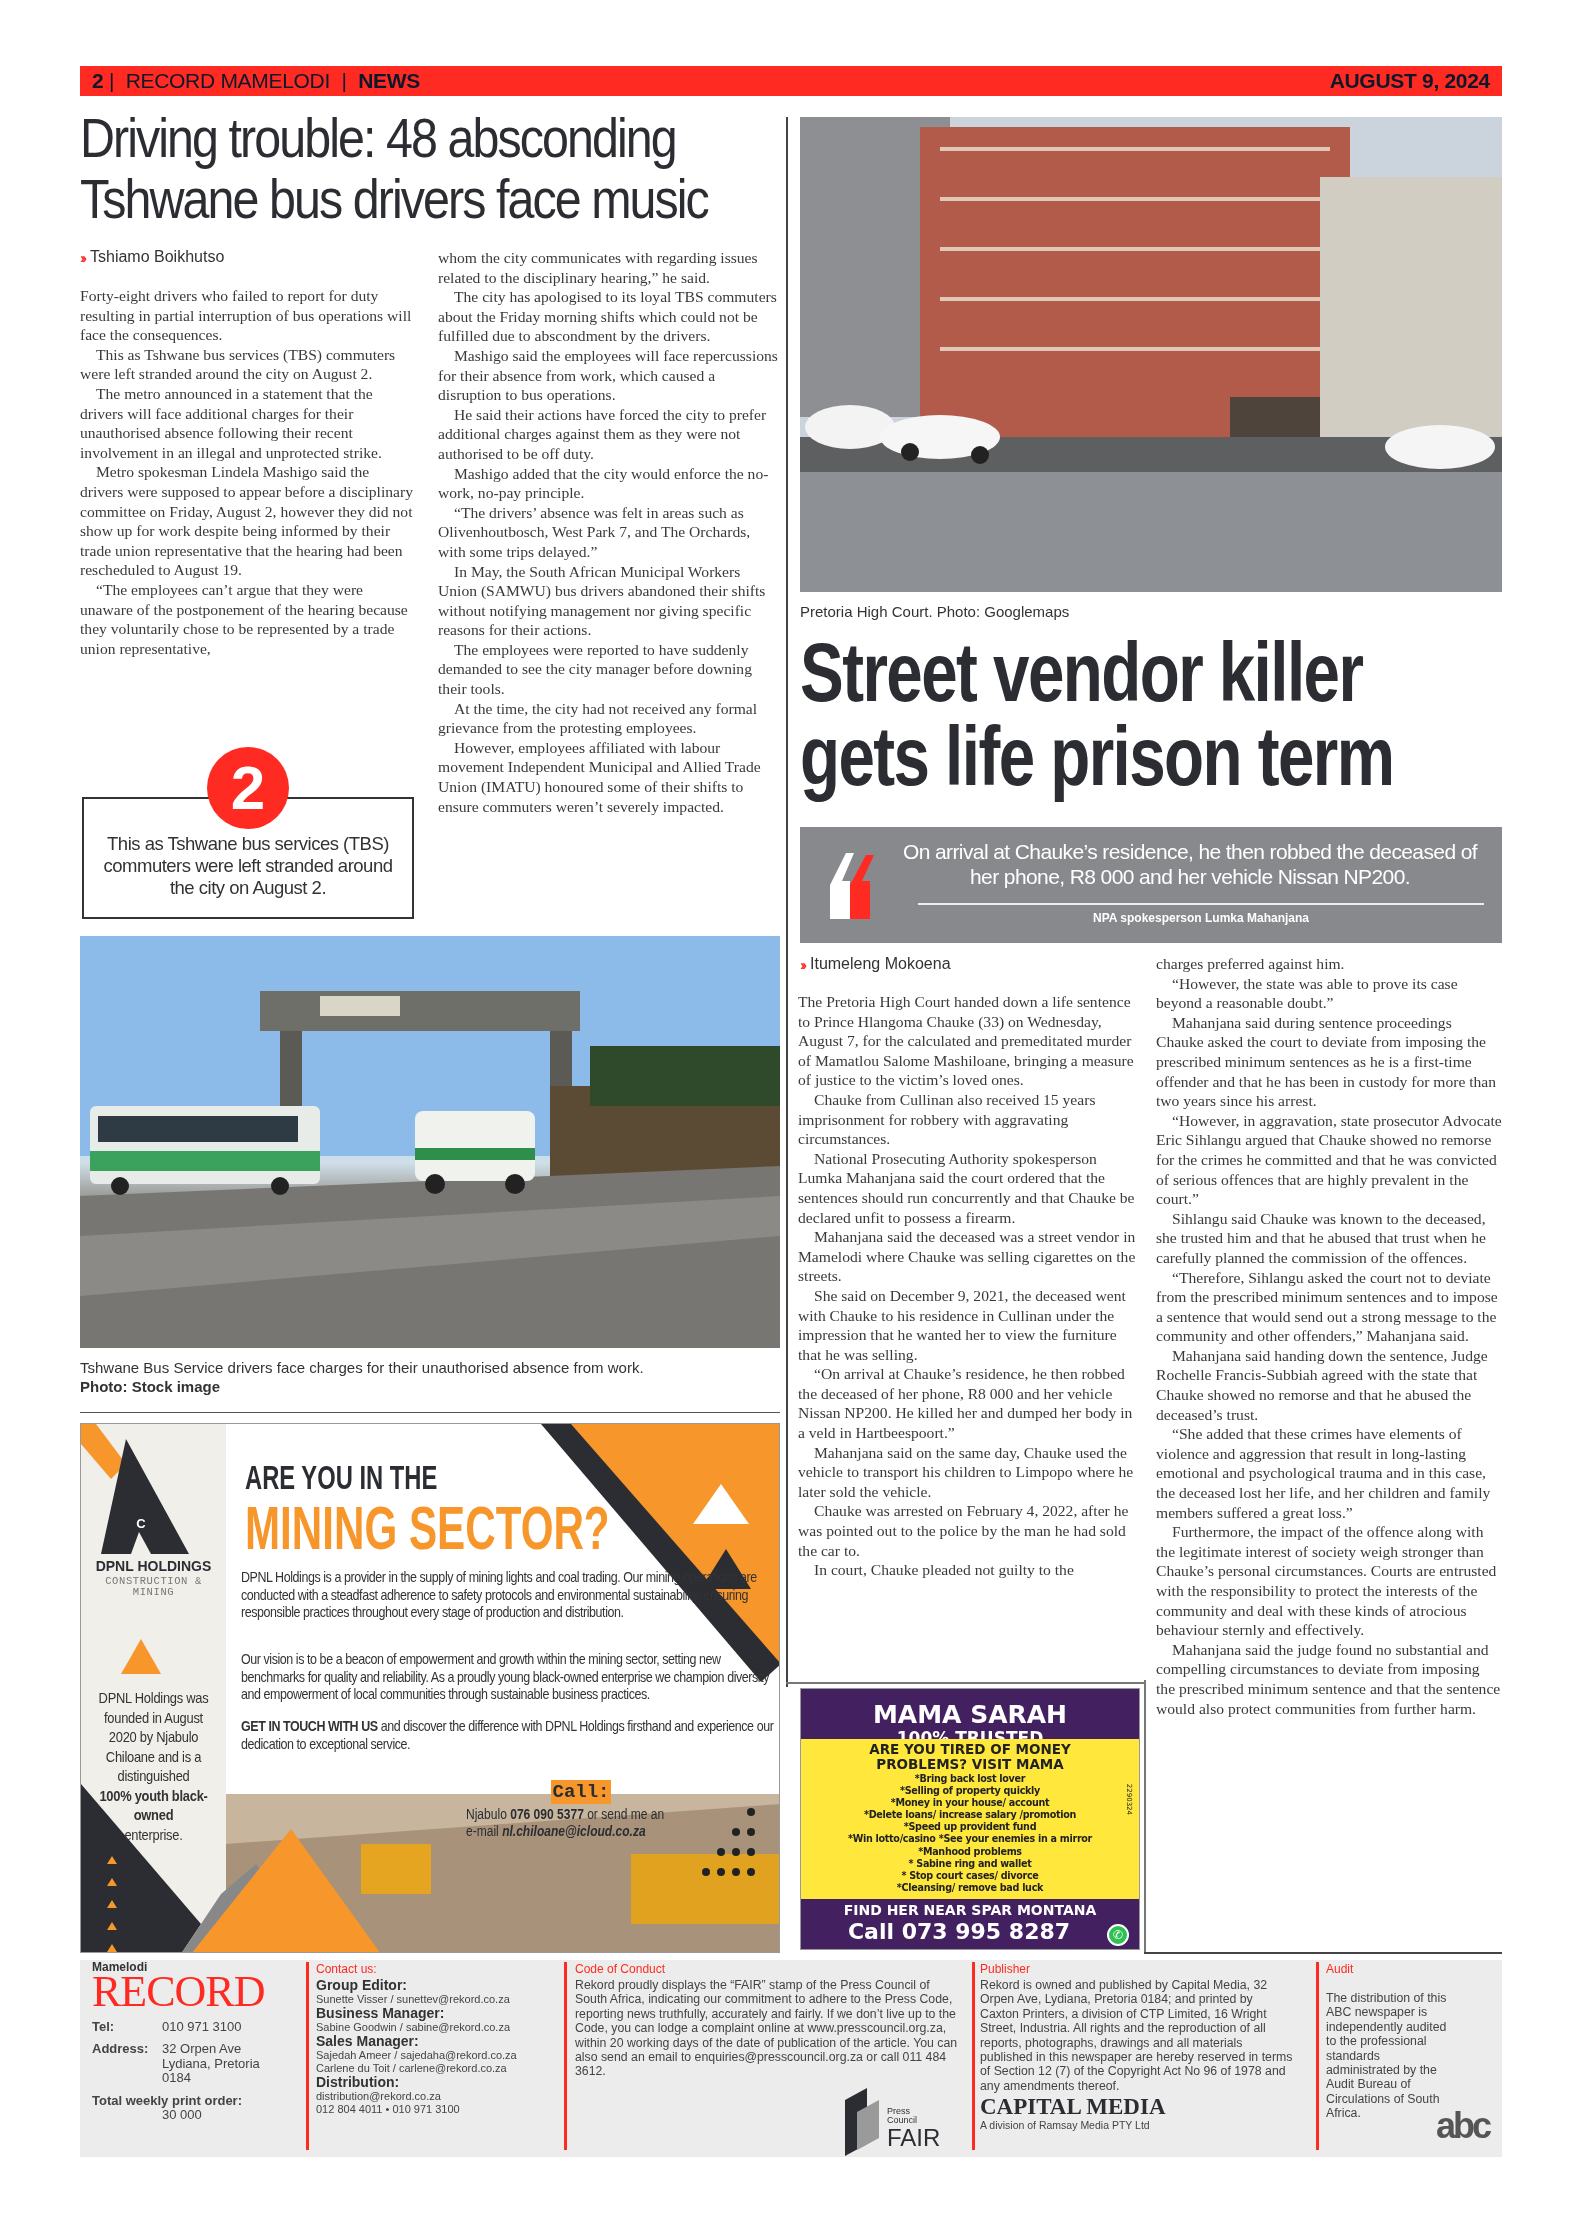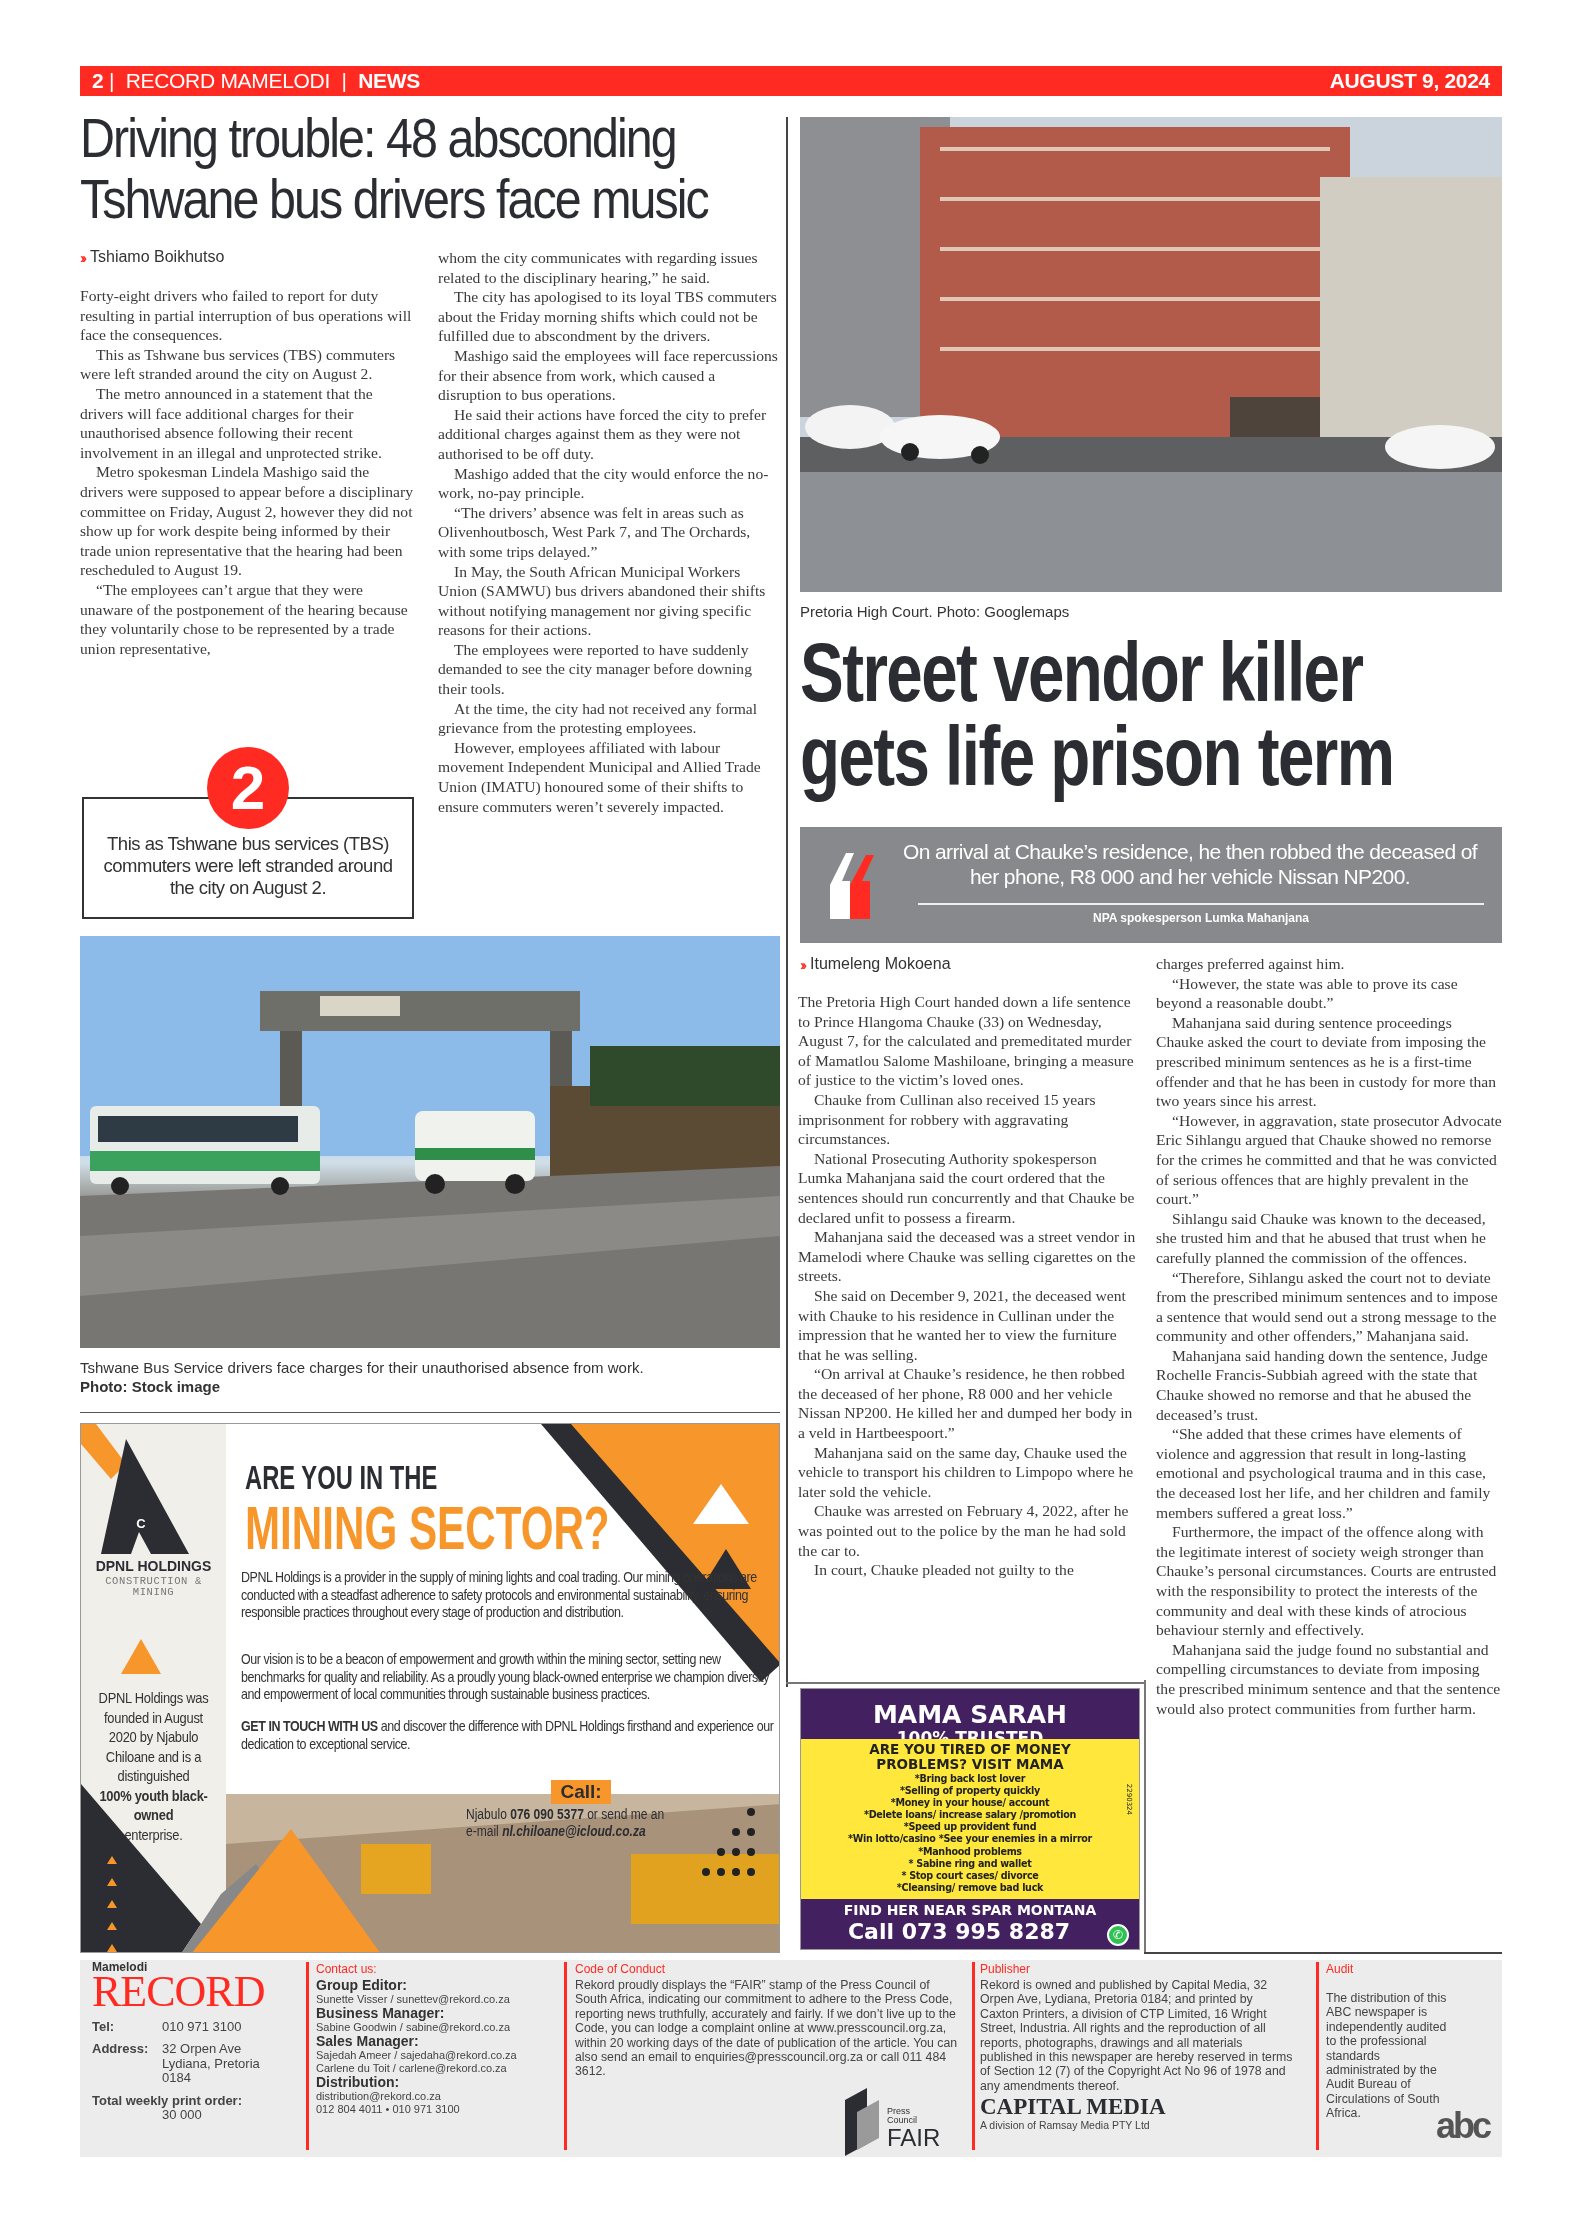--- a/index.html
+++ b/index.html
@@ -2,21 +2,21 @@
 <html><head>
 <meta charset="utf-8">
 <style>
   * { box-sizing: border-box; margin: 0; padding: 0; }
   html, body { width: 1572px; height: 2224px; background: #ffffff; overflow: hidden; }
   body { position: relative; font-family: "Liberation Serif", serif; color: #333; }
 
   .abs { position: absolute; }
 
   
-  .topbar { left: 80px; top: 66px; width: 1422px; height: 30px; background: #ff2b22; color: #ffffff;
+  .topbar { left: 80px; top: 66px; width: 1422px; height: 30px; background: #ff2b22; color: #0f172a;
     font-family: "Liberation Sans", sans-serif; font-size: 21px; line-height: 30px; padding: 0 12px;
     display: flex; justify-content: space-between; align-items: center; letter-spacing: -0.3px; }
   .topbar .left span { margin-right: 6px; }
   .topbar b { font-weight: 700; }
   .topbar .thin { font-weight: 400; }
 
   .headline1 { left: 80px; top: 108px; width: 700px; font-family: "Liberation Sans", sans-serif;
     font-size: 55px; line-height: 61px; color: #2b2d33; font-weight: 400; letter-spacing: -2.2px; transform: scaleX(0.88); transform-origin: left top; width: 800px; }
 
   .byline { font-family: "Liberation Sans", sans-serif; font-size: 16px; color: #333; display: flex; align-items: center; gap: 6px; }
@@ -266,21 +266,21 @@
 
   <div class="mining-title1">ARE YOU IN THE</div>
   <div class="mining-title2">MINING SECTOR?</div>
 
   <div class="mining-txt" style="top:145px;">DPNL Holdings is a provider in the supply of mining lights and coal trading. Our mining operations are conducted with a steadfast adherence to safety protocols and environmental sustainability, ensuring responsible practices throughout every stage of production and distribution.</div>
   <div class="mining-txt" style="top:227px;">Our vision is to be a beacon of empowerment and growth within the mining sector, setting new benchmarks for quality and reliability. As a proudly young black-owned enterprise we champion diversity and empowerment of local communities through sustainable business practices.</div>
   <div class="mining-txt" style="top:294px;">
     <b>GET IN TOUCH WITH US</b><span> and discover the difference with DPNL Holdings firsthand and experience our dedication to exceptional service.</span>
   </div>
 
-  <div style="position:absolute; left:470px; top:356px; width:60px; height:24px; background:#f7962b; text-align:center; font-family:Liberation Sans, sans-serif; font-weight:700; font-size:19px; line-height:24px; color:#2b2d33;">Call:</div>
+  <div style="position:absolute; left:470px; top:356px; width:60px; height:24px; background:#f7962b; text-align:center; font-family:Liberation Mono, monospace; font-weight:700; font-size:19px; line-height:24px; color:#2b2d33;">Call:</div>
   <div style="position:absolute; left:385px; top:382px; width:320px; font-family:'Liberation Sans',sans-serif; font-size:14px; line-height:17px; color:#2b2d33; transform:scaleX(0.86); transform-origin:left top;">
     <span>Njabulo </span><b>076 090 5377</b><span> or send me an</span><br>
     <span>e-mail </span><b><i>nl.chiloane@icloud.co.za</i></b>
   </div>
   <svg style="position:absolute; left:620px; top:380px;" width="60" height="100">
     <circle cx="50" cy="8" r="4" fill="#222"></circle>
       <circle cx="35" cy="28" r="4" fill="#222"></circle>
       <circle cx="50" cy="28" r="4" fill="#222"></circle>
     <circle cx="20" cy="48" r="4" fill="#222"></circle>
       <circle cx="35" cy="48" r="4" fill="#222"></circle>

